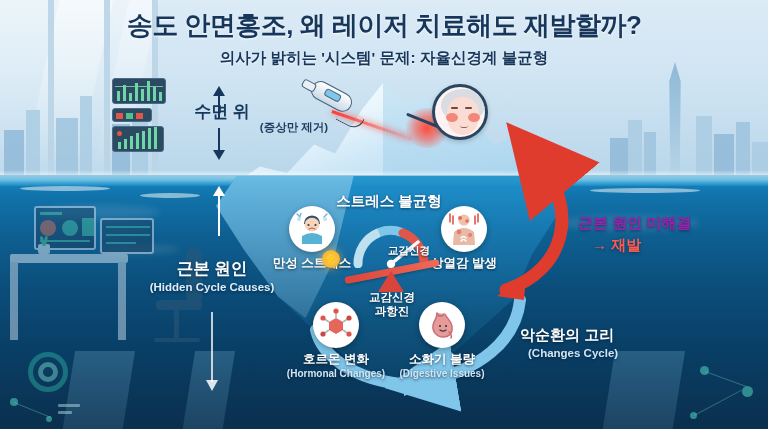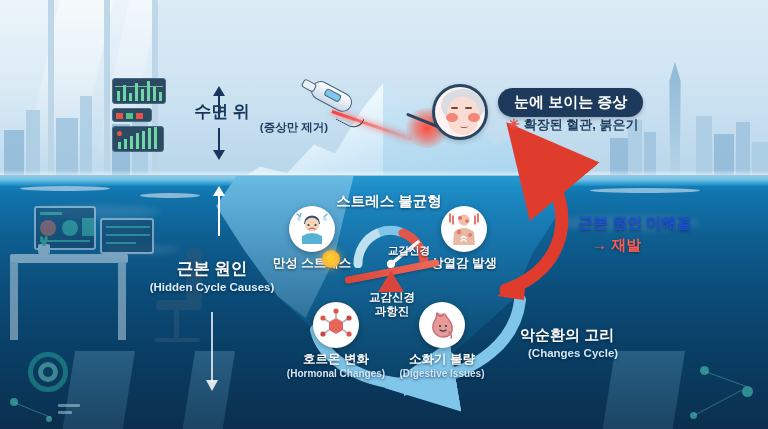--- a/index.html
+++ b/index.html
@@ -216,21 +216,21 @@
   }
   .hc-head {
     position:absolute; left:205.5px; top:380px; z-index:30;
     border-left:6px solid transparent; border-right:6px solid transparent;
     border-top:11px solid rgba(255,255,255,.85);
   }
 
   .root-unsolved {
     position:absolute; left:578px; top:214px; z-index:32; white-space:nowrap;
   }
-  .ru-1 { font-size:15px; font-weight:bold; color:#1d4ed8; text-shadow:0 1px 3px rgba(0,20,40,.65); }
+  .ru-1 { font-size:15px; font-weight:bold; color:#a21caf; text-shadow:0 1px 3px rgba(0,20,40,.65); }
   .ru-2 { margin-top:3px; margin-left:14px; font-size:15px; font-weight:bold; color:#ff5a4d;
           text-shadow:0 1px 3px rgba(0,20,40,.55); }
 
   .vicious {
     position:absolute; left:520px; top:326px; z-index:32; text-align:left;
   }
   .vc-kr { font-size:15px; font-weight:bold; color:#ffffff; text-shadow:0 1px 3px rgba(0,20,40,.65); }
   .vc-en { margin-top:2px; margin-left:8px; font-size:11.5px; font-weight:bold; color:#cfe6f7;
            text-shadow:0 1px 3px rgba(0,20,40,.6); }
 
@@ -425,20 +425,24 @@
   <div class="netdot" style="left:10px;top:398px;width:8px;height:8px;"></div>
   <div class="netdot" style="left:46px;top:416px;width:6px;height:6px;"></div>
   <div class="netline" style="left:14px;top:402px;width:40px;transform:rotate(22deg);"></div>
 
   <div class="netdot" style="left:700px;top:366px;width:9px;height:9px;"></div>
   <div class="netdot" style="left:742px;top:386px;width:11px;height:11px;"></div>
   <div class="netdot" style="left:690px;top:412px;width:7px;height:7px;"></div>
   <div class="netline" style="left:705px;top:371px;width:44px;transform:rotate(20deg);"></div>
   <div class="netline" style="left:694px;top:415px;width:54px;transform:rotate(-28deg);"></div>
 
+  <div class="title-wrap">
+    <div class="title">송도 안면홍조, 왜 레이저 치료해도 재발할까?</div>
+    <div class="subtitle">의사가 밝히는 '시스템' 문제: 자율신경계 불균형</div>
+  </div>
 
   <div class="surface-label">수면 위</div>
   <div class="arrhead" style="left:213px;top:86px;border-left:6px solid transparent;border-right:6px solid transparent;border-bottom:10px solid #16365c;"></div>
   <div class="arr-up" style="top:96px;height:22px;"></div>
   <div class="arr-dn" style="top:128px;height:22px;"></div>
   <div class="arrhead" style="left:213px;top:150px;border-left:6px solid transparent;border-right:6px solid transparent;border-top:10px solid #16365c;"></div>
   <div class="warr" style="top:196px;height:40px;"></div>
   <div class="arrhead" style="left:213px;top:186px;border-left:6px solid transparent;border-right:6px solid transparent;border-bottom:10px solid #ffffff;"></div>
 
   <div class="laser-dev">
@@ -454,24 +458,20 @@
 
   <div class="mg-handle"></div>
   <div class="magnifier">
     <div class="mg-hair"></div>
     <div class="mg-face"></div>
     <div class="mg-brow" style="left:16px;"></div>
     <div class="mg-brow" style="left:30px;"></div>
     <div class="mg-cheek" style="left:11px;"></div>
     <div class="mg-cheek" style="left:33px;"></div>
     <div class="mg-mouth"></div>
-  </div>
-  <div class="pill">눈에 보이는 증상</div>
-  <div class="pill-sub">
-    <span class="spark">✳</span><span>확장된 혈관, 붉은기</span>
   </div>
 
   <svg width="768" height="429" style="position:absolute;left:0;top:0;z-index:28;pointer-events:none;">
     <defs>
       <marker id="redhead" markerWidth="7" markerHeight="7" refX="3.2" refY="3.5" orient="auto">
         <path d="M0,0 L7,3.5 L0,7 Z" fill="#e03c2e"></path>
       </marker>
     </defs>
     <path d="M506,290 C565,270 580,210 538,160" stroke="#e03c2e" stroke-width="13" fill="none" stroke-linecap="round" marker-end="url(#redhead)"></path>
     <path d="M538,168 C580,214 560,268 508,288" stroke="#e03c2e" stroke-width="13" fill="none" stroke-linecap="round" marker-end="url(#redhead)" opacity="0"></path>

